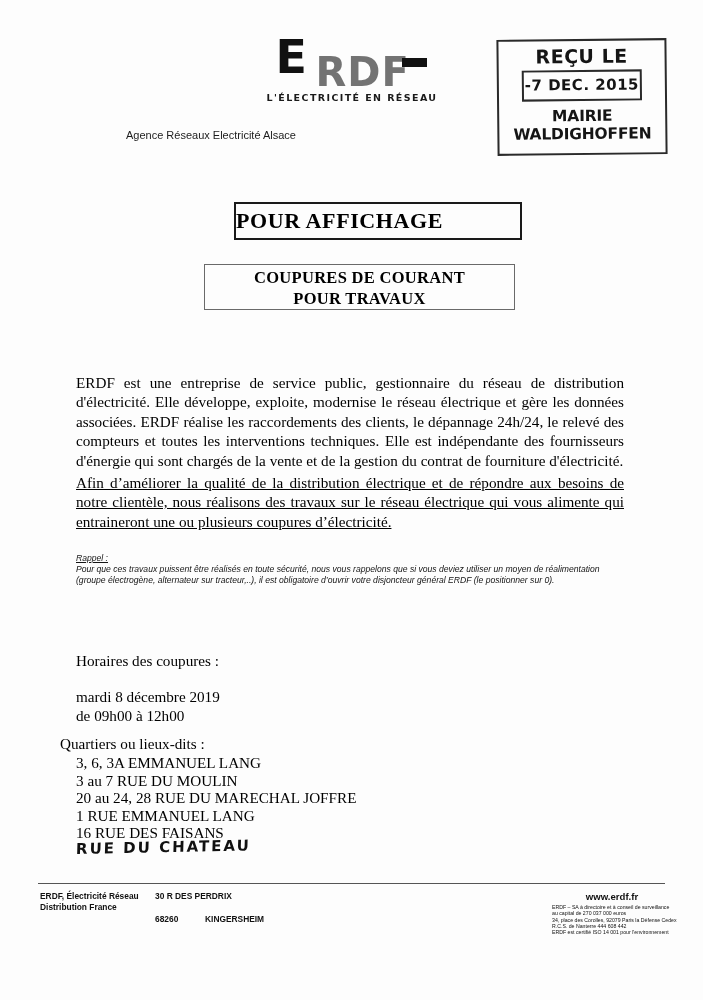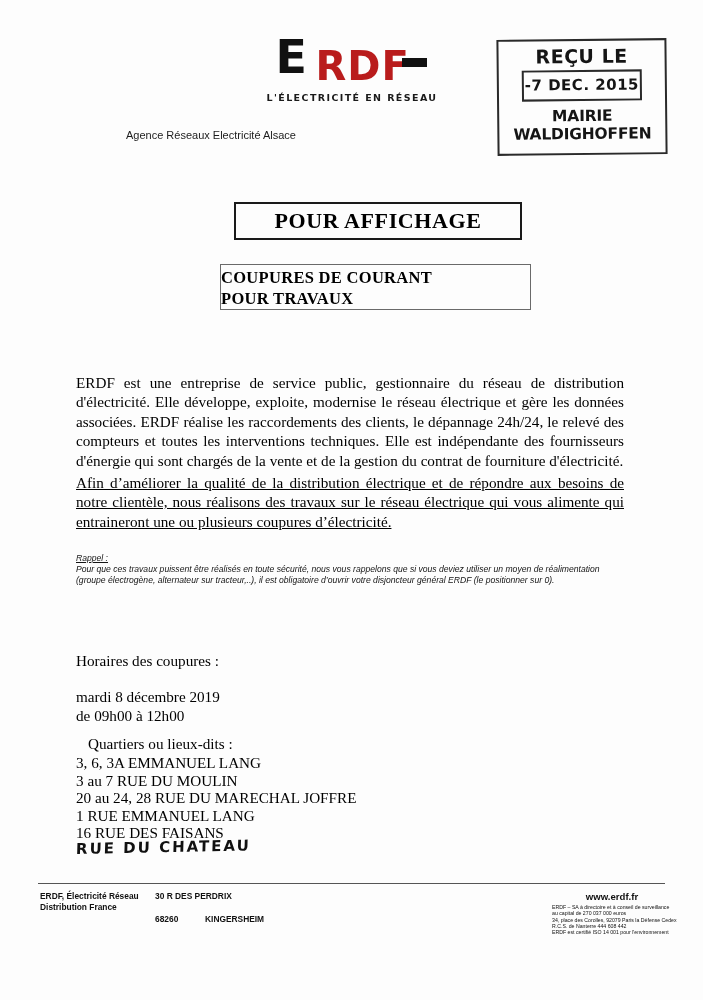--- a/index.html
+++ b/index.html
@@ -45,26 +45,26 @@
     font-family: "DejaVu Sans", sans-serif;
     font-weight: bold;
     font-size: 46px;
     line-height: 46px;
     letter-spacing: -2px;
     color: #111;
   }
   .logo-faded {
     position: absolute;
     left: 46px;
-    top: 8px;
+    top: 14px;
     font-family: "DejaVu Sans", sans-serif;
     font-weight: bold;
     font-size: 40px;
     line-height: 40px;
-    color: #b91c1c;
+    color: #737373;
     letter-spacing: 1px;
   }
   .logo-dash {
     position: absolute;
     left: 132px;
     top: 20px;
     width: 25px;
     height: 9px;
     background: #111;
   }
@@ -133,36 +133,37 @@
   }
 
   
   .box-affichage {
     position: absolute;
     left: 234px;
     top: 202px;
     width: 284px;
     height: 34px;
     border: 2.5px solid #1a1a1a;
-    text-align: center;
+    text-align: left;
   }
   .box-affichage span {
     font-family: "Liberation Serif", serif;
     font-weight: bold;
     font-size: 22px;
     line-height: 34px;
     letter-spacing: 0.6px;
   }
   .box-coupures {
     position: absolute;
-    left: 220px;
+    left: 204px;
     top: 264px;
     width: 309px;
     height: 44px;
     border: 1.3px solid #6a6a6a;
+    text-align: center;
   }
   .box-coupures div {
     font-family: "Liberation Serif", serif;
     font-weight: bold;
     font-size: 16.5px;
     line-height: 21px;
     letter-spacing: 0.3px;
   }
   .box-coupures .l1 { margin-top: 2px; }
 
@@ -213,21 +214,21 @@
     position: absolute;
     left: 76px;
     top: 687px;
     font-size: 15.2px;
     line-height: 19px;
   }
 
   
   .loc-label {
     position: absolute;
-    left: 88px;
+    left: 60px;
     top: 735px;
     font-size: 15.2px;
   }
   .loc-list {
     position: absolute;
     left: 76px;
     top: 754px;
     font-size: 15.2px;
     line-height: 17.6px;
   }

